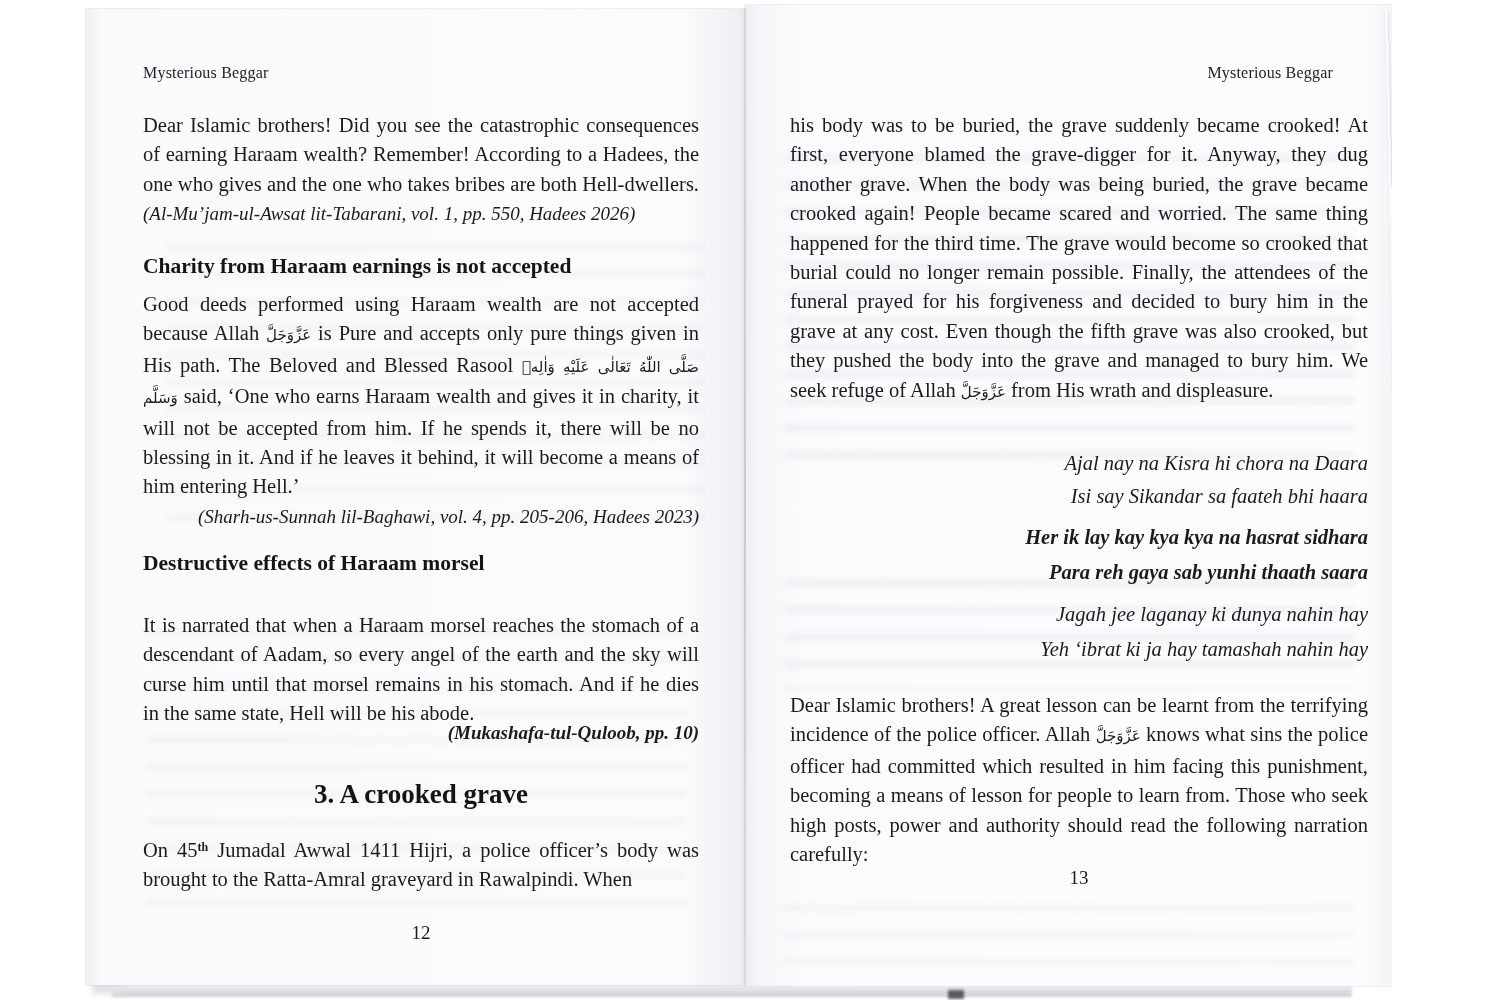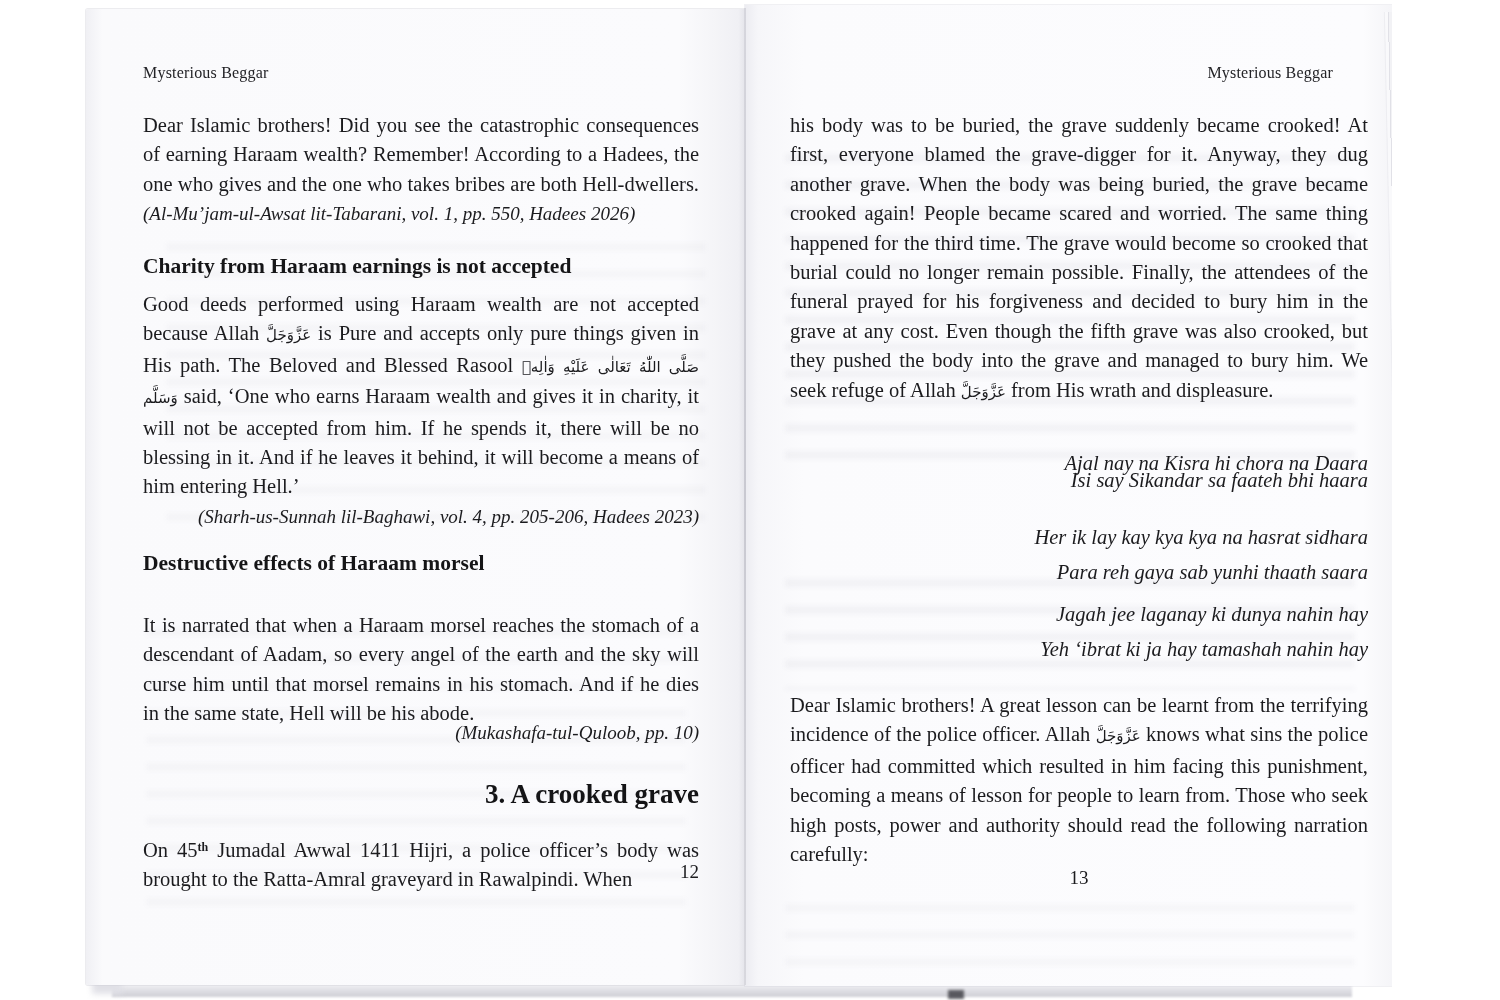--- a/index.html
+++ b/index.html
@@ -42,25 +42,25 @@
 
   
   .content{position:absolute;}
   .content-left{left:57px;top:0;width:556px;}
   .content-right{left:45px;top:0;width:578px;}
   .runhead{position:absolute;font-size:16px;letter-spacing:.2px;color:#232327;}
   .body-par{position:absolute;width:100%;font-size:20.5px;line-height:29.4px;
     text-align:justify;margin:0;}
   .cite{font-style:italic;font-size:19px;}
   .cite-line{position:absolute;width:100%;font-style:italic;font-size:19px;margin:0;}
-  .right-align{text-align:right;}
+  .right-align{text-align:right;font-weight:bold;}
   .subhead{position:absolute;width:100%;font-size:21.5px;font-weight:bold;
     color:#151517;margin:0;}
   .chapter{position:absolute;width:100%;font-size:27px;font-weight:bold;
-    text-align:right;color:#141416;margin:0;}
+    text-align:center;color:#141416;margin:0;}
   .poem-line{position:absolute;width:100%;font-style:italic;font-size:20.5px;margin:0;text-align:right;}
   .pagenum{position:absolute;width:100%;text-align:center;font-size:19px;margin:0;}
   .arabic{font-family:"DejaVu Sans",sans-serif;font-size:15px;}
   sup.ord{font-size:12px;vertical-align:6px;line-height:0;font-weight:bold;}
 </style>
 </head>
 <body>
 
 <div class="scene">
 
@@ -87,36 +87,36 @@
       <h3 class="subhead" style="top:542px;">Destructive effects of Haraam morsel</h3>
 
       <p class="body-par" style="top:602px;">It is narrated that when a Haraam morsel reaches the stomach of a descendant of Aadam, so every angel of the earth and the sky will curse him until that morsel remains in his stomach. And if he dies in the same state, Hell will be his abode.</p>
 
       <p class="cite-line right-align" style="top:713px;">(Mukashafa-tul-Quloob, pp. 10)</p>
 
       <h2 class="chapter" style="top:770px;">3. A crooked grave</h2>
 
       <p class="body-par" style="top:827px;"><span>On 45</span><sup class="ord">th</sup><span> Jumadal Awwal 1411 Hijri, a police officer’s body was brought to the Ratta-Amral graveyard in Rawalpindi. When</span></p>
 
-      <p class="pagenum" style="top:852px;text-align:right;">12</p>
+      <p class="pagenum" style="top:913px;">12</p>
     </div>
   </div>
 
   <div class="page page-right">
     <div class="ghost ghost-lines g-soft" style="left:40px;top:130px;width:570px;height:330px;"></div>
     <div class="ghost ghost-lines g-soft" style="left:40px;top:555px;width:570px;height:130px;"></div>
     <div class="ghost ghost-lines g-softer" style="left:40px;top:880px;width:570px;height:90px;"></div>
 
     <div class="content content-right">
       <div class="runhead" style="right:35px;top:59px;">Mysterious Beggar</div>
 
       <p class="body-par" style="top:106px;"><span>his body was to be buried, the grave suddenly became crooked! At first, everyone blamed the grave-digger for it. Anyway, they dug another grave. When the body was being buried, the grave became crooked again! People became scared and worried. The same thing happened for the third time. The grave would become so crooked that burial could no longer remain possible. Finally, the attendees of the funeral prayed for his forgiveness and decided to bury him in the grave at any cost. Even though the fifth grave was also crooked, but they pushed the body into the grave and managed to bury him. We seek refuge of Allah </span><span class="arabic">عَزَّوَجَلَّ</span><span> from His wrath and displeasure.</span></p>
 
       <p class="poem-line" style="top:447px;">Ajal nay na Kisra hi chora na Daara</p>
-      <p class="poem-line" style="top:464px;">Isi say Sikandar sa faateh bhi haara</p>
+      <p class="poem-line" style="top:480px;">Isi say Sikandar sa faateh bhi haara</p>
       <p class="poem-line right-align" style="top:521px;">Her ik lay kay kya kya na hasrat sidhara</p>
       <p class="poem-line right-align" style="top:556px;">Para reh gaya sab yunhi thaath saara</p>
       <p class="poem-line" style="top:598px;">Jagah jee laganay ki dunya nahin hay</p>
       <p class="poem-line" style="top:633px;">Yeh ‘ibrat ki ja hay tamashah nahin hay</p>
 
       <p class="body-par" style="top:686px;"><span>Dear Islamic brothers! A great lesson can be learnt from the terrifying incidence of the police officer. Allah </span><span class="arabic">عَزَّوَجَلَّ</span><span> knows what sins the police officer had committed which resulted in him facing this punishment, becoming a means of lesson for people to learn from. Those who seek high posts, power and authority should read the following narration carefully:</span></p>
 
       <p class="pagenum" style="top:862px;">13</p>
     </div>
   </div>

